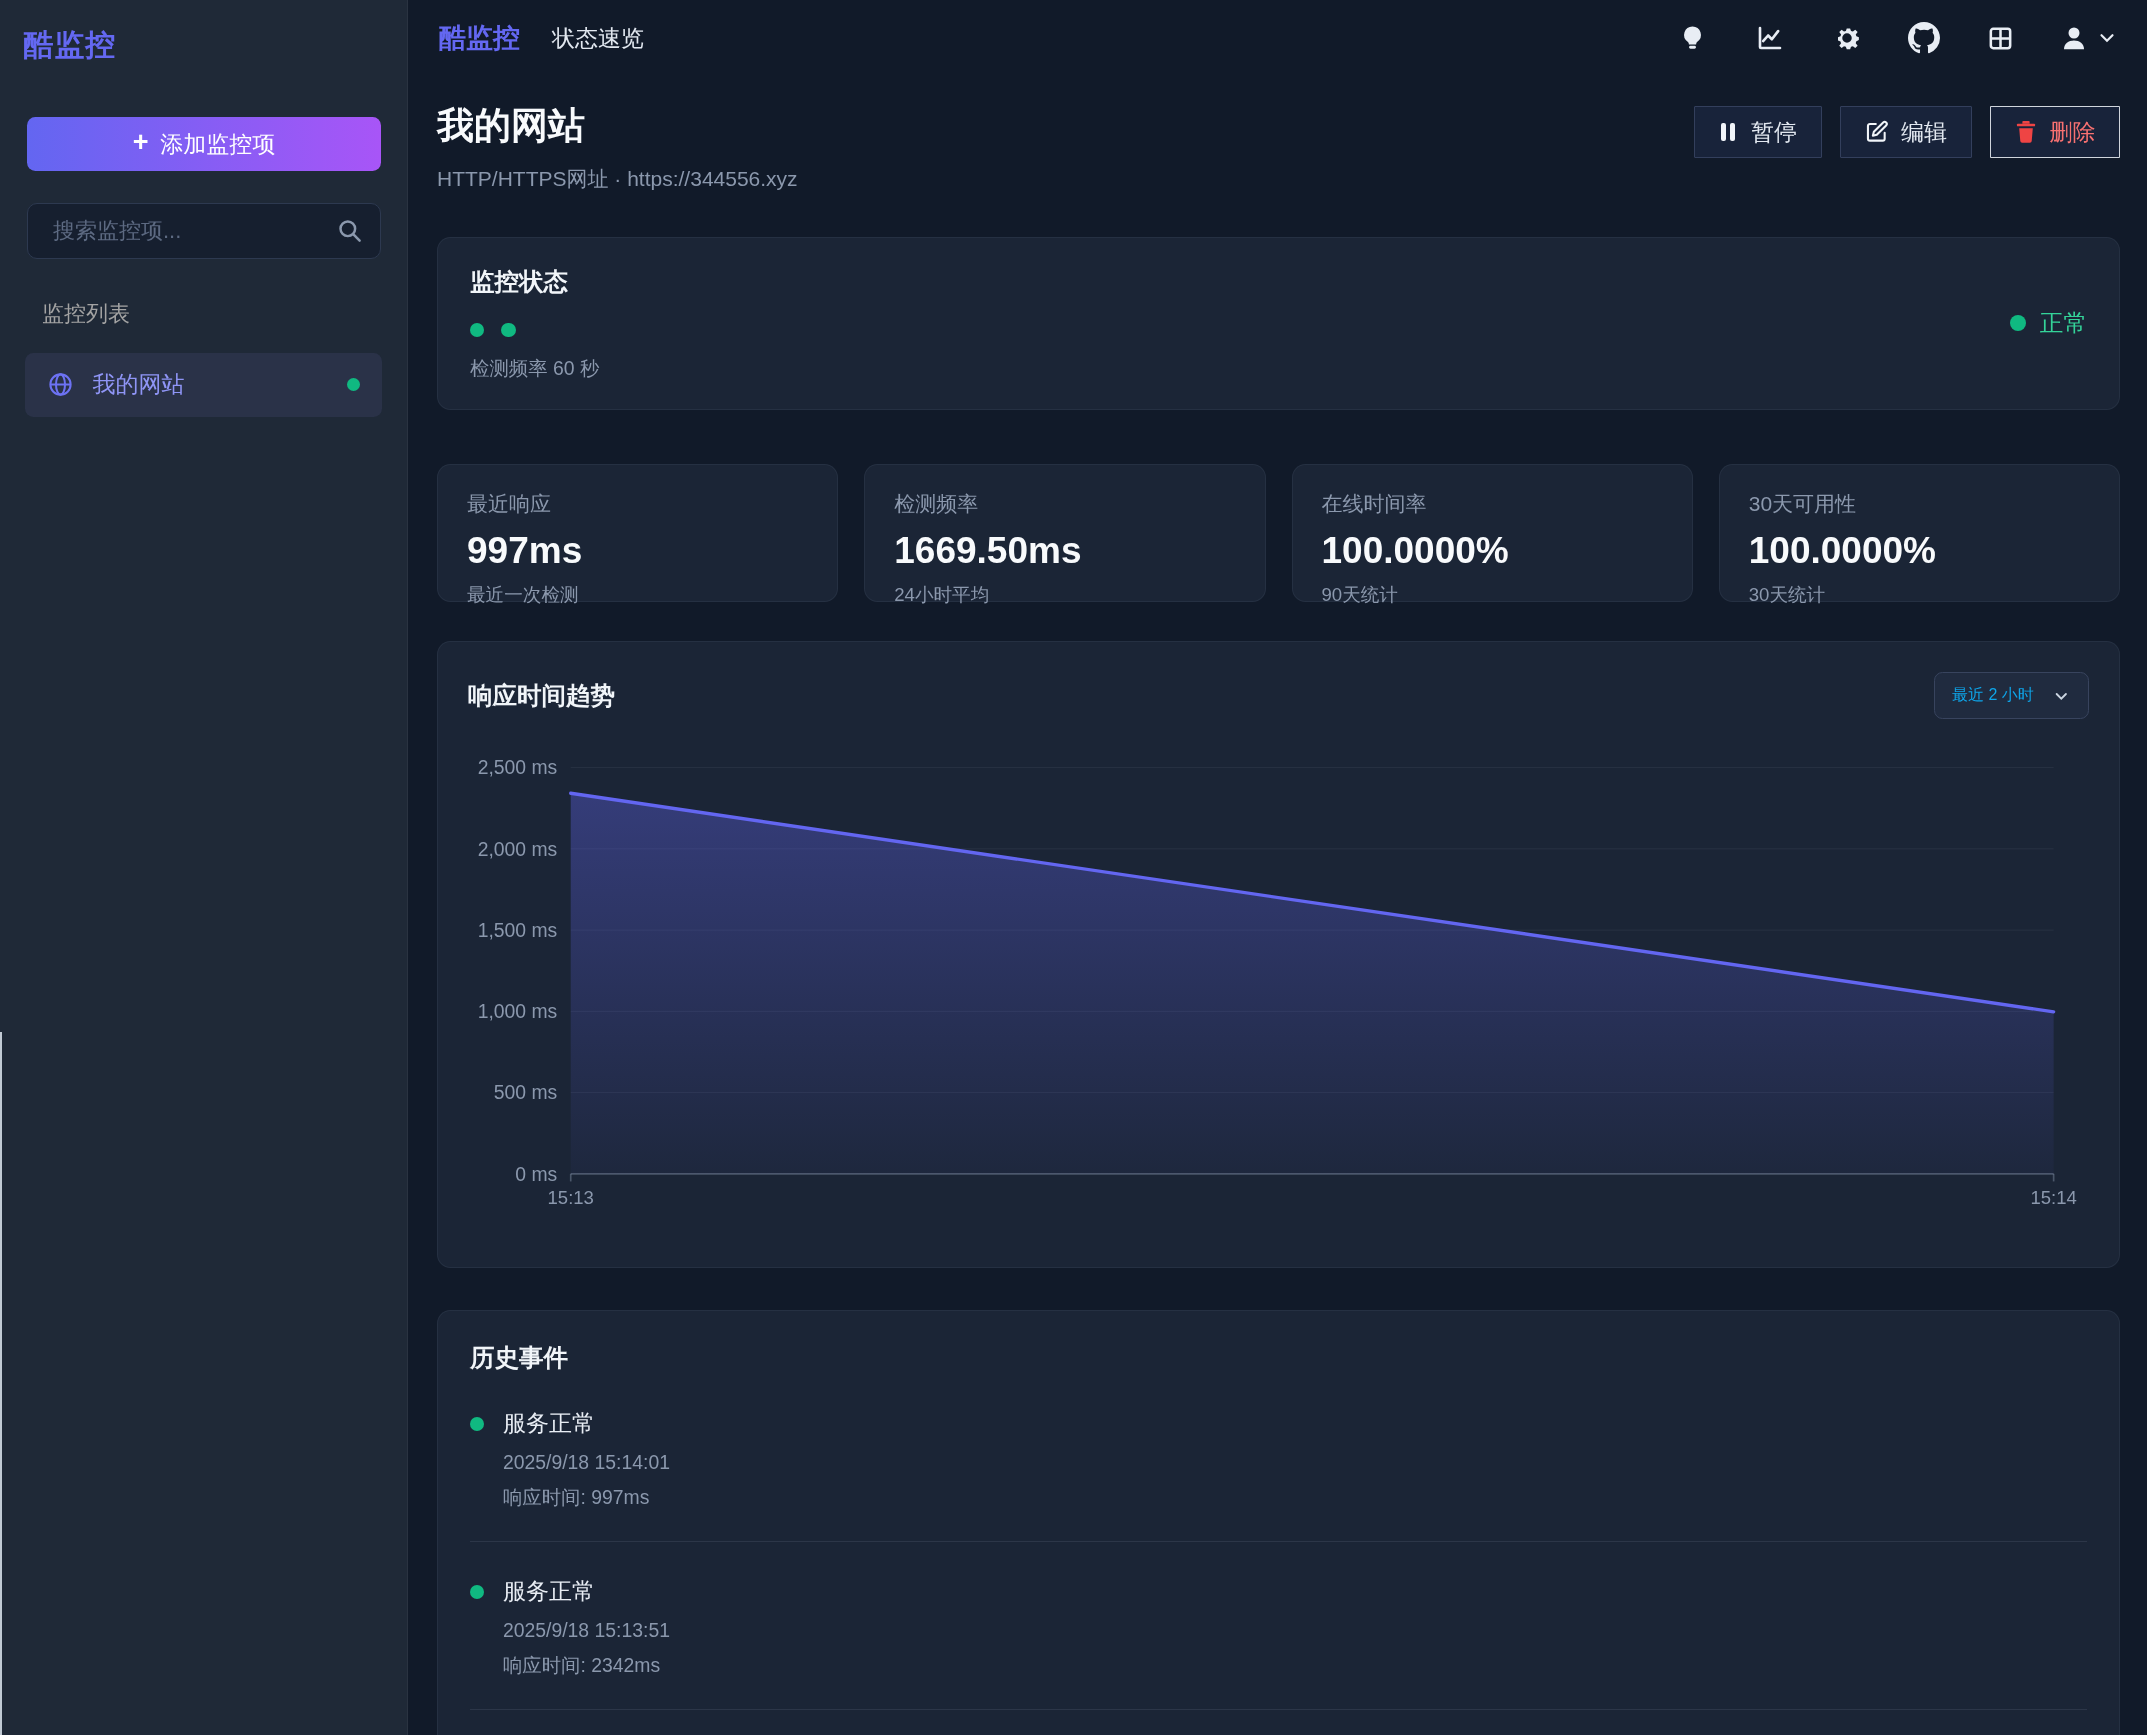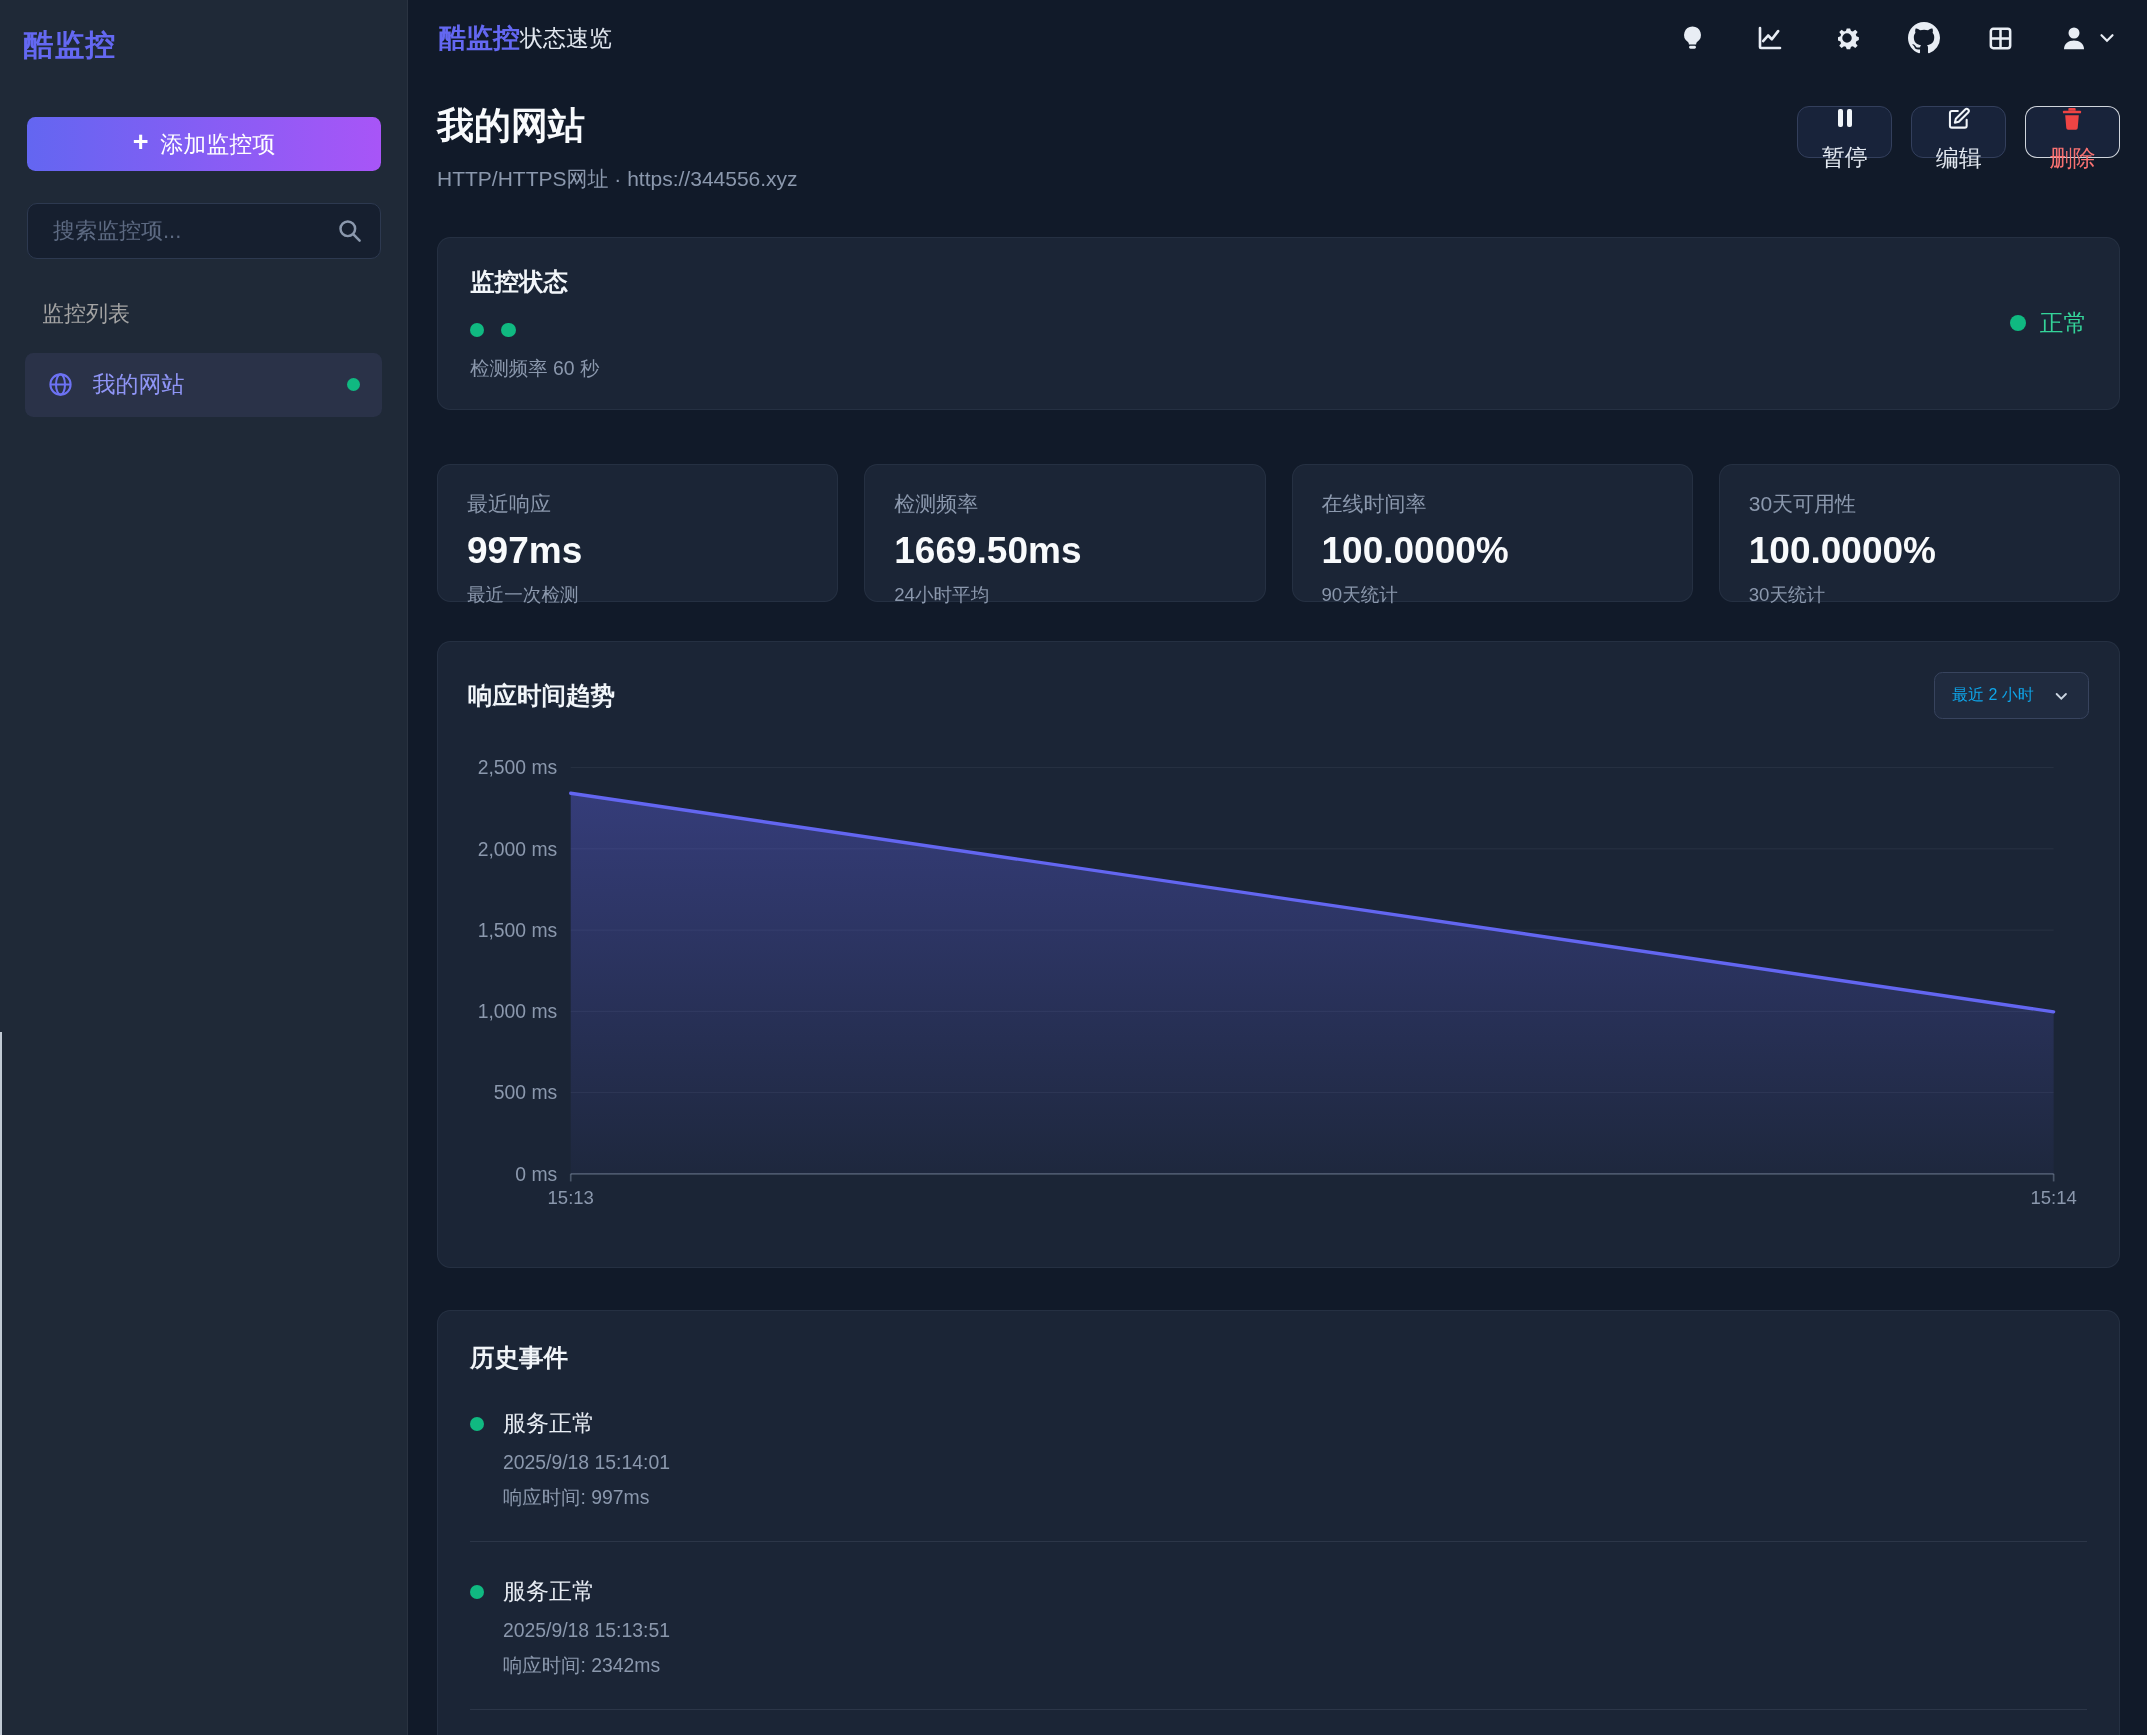--- a/index.html
+++ b/index.html
@@ -25,33 +25,33 @@
   .dot { display:inline-block; border-radius:50%; }
   .dot.green { background:#10b981; }
   .dot.indigo { background:#7c82f5; }
   .m-dot { width:13.5px; height:13.5px; }
   .left-edge-line { position:absolute; left:0; top:1032px; bottom:0; width:1.7px; background:rgba(222,230,240,0.85); z-index:5; }
 
   
   .topbar { position:absolute; left:409px; top:0; right:0; height:76px; background:#111a29;
             display:flex; align-items:center; padding:0 30px; }
   .tb-brand { font-size:27px; font-weight:bold; color:#6468f2; }
-  .tb-title { font-size:23px; color:#e2e8f0; }
+  .tb-title { font-size:23px; color:#e2e8f0; margin-left:32px; }
   .tb-icons { margin-left:auto; display:flex; align-items:center; gap:40px; }
   .tb-icon { width:37px; height:37px; display:flex; align-items:center; justify-content:center; cursor:pointer; color:#e8edf4; }
   .user-group { display:flex; align-items:center; gap:6.7px; cursor:pointer; color:#e8edf4; }
 
   
   .main { position:absolute; left:409px; top:76px; right:0; bottom:0; padding:0 28px; background:#111a29; }
   .page-head { display:flex; align-items:flex-start; margin-top:25px; }
   .page-title { font-size:37px; font-weight:bold; color:#f8fafc; }
   .page-sub { margin-top:13.5px; font-size:21px; color:#8b98ad; }
   .head-actions { margin-left:auto; display:flex; gap:18.6px; margin-top:5px; }
-  .act-btn { height:52px; padding:0 23.6px; border-radius:12px; background:#18233a; border:0.8px solid #333f5c;
-             color:#e2e8f0; font-size:23px; display:flex; align-items:center; gap:12.6px; cursor:pointer; font-family:inherit;flex-direction:column; }
+  .act-btn { height:52px; padding:0 23.6px; border-radius:1px; background:#18233a; border:0.8px solid #333f5c;
+             color:#e2e8f0; font-size:23px; display:flex; align-items:center; gap:12.6px; cursor:pointer; font-family:inherit; }
   .act-btn.danger { border-color:rgba(241,245,249,0.85); color:#f87171; }
 
   .card { background:#1b2536; border:0.8px solid rgba(148,163,184,0.09); border-radius:13.5px; }
 
   .status-card { margin-top:44px; padding:27px 32px; display:flex; }
   .sc-left { }
   .sc-title { font-size:24.5px; font-weight:bold; color:#f1f5f9; }
   .sc-pips { margin-top:25px; display:flex; gap:17px; }
   .pip { width:14.3px; height:14.3px; }
   .sc-freq { margin-top:18.6px; font-size:19.4px; color:#8b98ad; }

